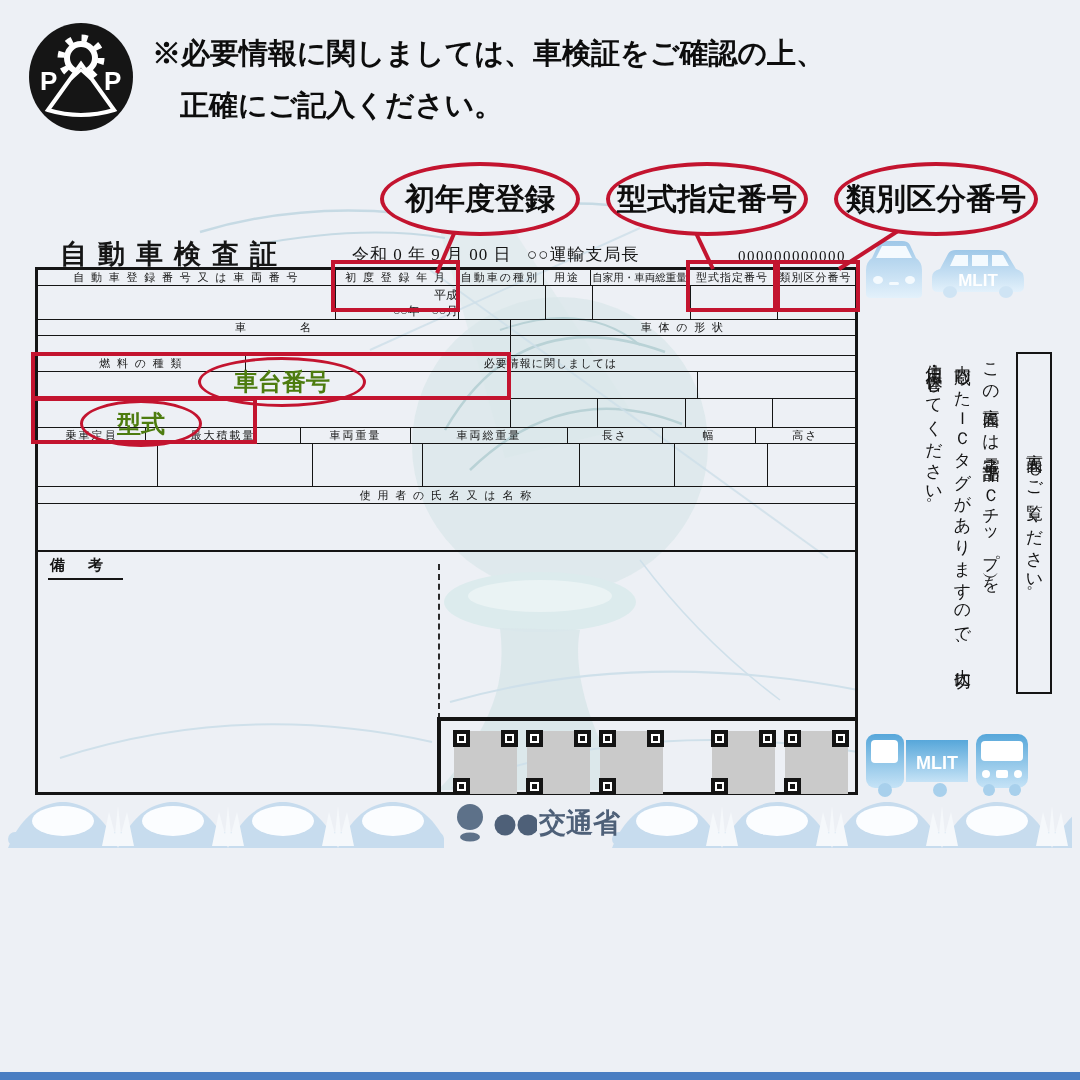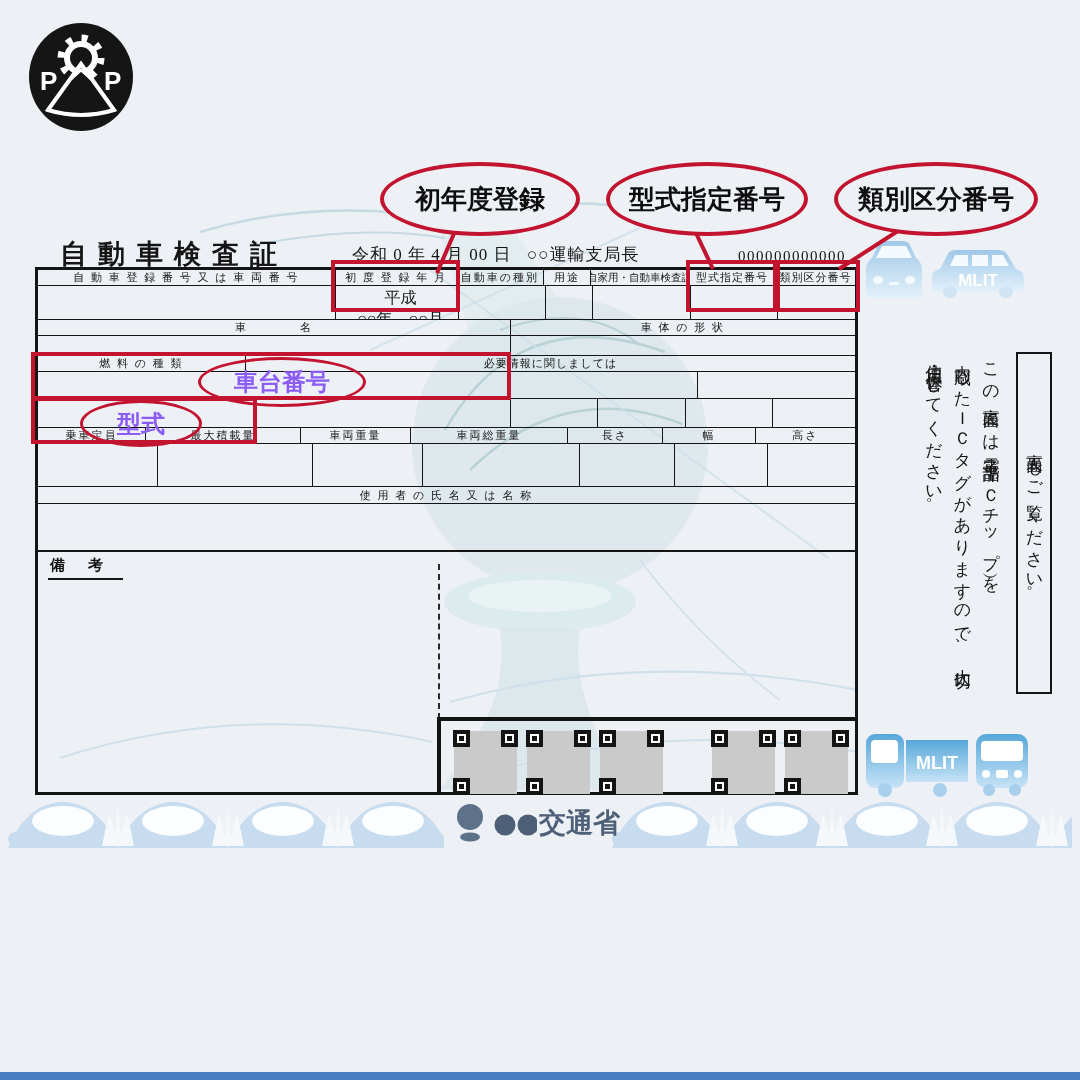--- a/index.html
+++ b/index.html
@@ -28,22 +28,22 @@
 
   
   .cert-table{position:absolute;left:35px;top:267px;width:823px;height:528px;border:3px solid #151515;
               box-sizing:border-box;z-index:2;display:flex;flex-direction:column;}
   .t-row{display:flex;box-sizing:border-box;border-bottom:1.5px solid #151515;flex:none;}
   .t-row.nb{border-bottom:none;}
   .t-cell{box-sizing:border-box;border-right:1.5px solid #151515;display:flex;align-items:center;
           justify-content:center;overflow:hidden;flex:none;}
   .t-cell.last{border-right:none;flex:1;}
   .t-row.head .t-cell{font-size:11px;letter-spacing:2px;white-space:nowrap;}
-  .hval{align-self:flex-start;width:100%;text-align:center;font-family:"Liberation Sans",sans-serif;
-        font-size:16px;line-height:1.3;padding:2px 0 0 7px;}
+  .hval{align-self:flex-start;width:100%;text-align:right;font-family:"Liberation Sans",sans-serif;
+        font-size:12px;line-height:1.3;padding:2px 0 0 7px;}
   .remarks-row{position:relative;flex:1;}
   .remarks-label{position:absolute;left:10px;top:4px;font-size:15px;font-weight:bold;letter-spacing:4px;
                  border-bottom:2px solid #151515;padding:0 16px 3px 2px;}
 
   .dashed-divider{position:absolute;left:438px;top:564px;height:155px;border-left:2.5px dashed #2a2a2a;z-index:3;}
 
   
   .qr-region{position:absolute;left:437px;top:717px;width:421px;height:78px;border-top:4px solid #141414;
              border-left:4px solid #141414;box-sizing:border-box;z-index:3;}
   .qr{position:absolute;top:10px;width:63px;height:63px;background:#cacaca;}
@@ -54,22 +54,22 @@
   
   .side-note{position:absolute;left:918px;top:352px;height:345px;writing-mode:vertical-rl;z-index:2;}
   .vcol{font-size:17px;letter-spacing:2.5px;margin:0 3px;line-height:1.5;}
   .vbox{border:2px solid #151515;height:318px;padding:10px 6px;text-align:center;margin-left:12px;
         font-size:17px;letter-spacing:3px;line-height:1.2;}
 
   
   .redbox{position:absolute;border:4px solid #c3142f;box-sizing:border-box;z-index:4;}
   .callout{position:absolute;border:4px solid #c3142f;border-radius:50%;display:flex;align-items:center;
            justify-content:center;font-family:"Liberation Sans",sans-serif;font-weight:bold;z-index:5;box-sizing:border-box;}
-  .callout.bubble{background:#edf0f5;font-size:26px;color:#0d0d0d;}
-  .callout.inline{background:transparent;font-size:24px;color:#8b5cf6;border-width:3.5px;}
+  .callout.bubble{background:#edf0f5;font-size:30px;color:#0d0d0d;}
+  .callout.inline{background:transparent;font-size:24px;color:#4d7c0f;border-width:3.5px;}
   .leaders{position:absolute;left:0;top:0;z-index:4;pointer-events:none;}
 
   
   .ministry{position:absolute;left:455px;top:803px;display:flex;align-items:center;z-index:3;}
   .ministry .txt{font-family:"Liberation Sans",sans-serif;font-weight:bold;font-size:27px;color:#4e6078;margin-left:2px;}
 
   .top-cars{position:absolute;left:862px;top:236px;z-index:2;}
   .bottom-vehicles{position:absolute;left:862px;top:720px;z-index:3;}
 </style>
 </head>
@@ -137,33 +137,37 @@
   <svg class="brand-logo" viewBox="0 0 110 110">
     <ellipse cx="55" cy="55" rx="52" ry="54" fill="#151515"></ellipse>
     <circle cx="55" cy="36" r="14" fill="none" stroke="#ffffff" stroke-width="6"></circle>
     <circle cx="55" cy="36" r="20" fill="none" stroke="#ffffff" stroke-width="7" stroke-dasharray="6 9.7"></circle>
     <path d="M55,42 L88,88 Q55,98 22,88 Z" fill="#151515" stroke="#ffffff" stroke-width="4"></path>
     <path d="M45,57 L55,48 L65,57" stroke="#ffffff" stroke-width="3" fill="none"></path>
     <text x="14" y="68" fill="#ffffff" font-family="Liberation Sans, sans-serif" font-size="26" font-weight="bold">P</text>
     <text x="78" y="68" fill="#ffffff" font-family="Liberation Sans, sans-serif" font-size="26" font-weight="bold">P</text>
   </svg>
 
+  <div class="note">
+    <div class="l1">※必要情報に関しましては、車検証をご確認の上、</div>
+    <div class="l2">正確にご記入ください。</div>
+  </div>
 
   <div class="cert-title">自動車検査証</div>
-  <div class="cert-date">令和 0 年 4 月 00 日</div>
+  <div class="cert-date">令和 0 年 9 月 00 日</div>
   <div class="cert-issuer">○○運輸支局長</div>
   <div class="cert-serial">000000000000</div>
 
   <div class="cert-table">
     <div class="t-row head" style="height:16px">
       <div class="t-cell" style="width:298px">自 動 車 登 録 番 号 又 は 車 両 番 号</div>
       <div class="t-cell" style="width:121px">初 度 登 録 年 月</div>
       <div class="t-cell" style="width:87px">自動車の種別</div>
       <div class="t-cell" style="width:47px">用途</div>
-      <div class="t-cell" style="width:98px;letter-spacing:0;font-size:10.5px">自家用・自動車検査証</div>
+      <div class="t-cell" style="width:98px;letter-spacing:0;font-size:10.5px">自家用・車両総重量</div>
       <div class="t-cell" style="width:87px;letter-spacing:1px">型式指定番号</div>
       <div class="t-cell last" style="letter-spacing:1px">類別区分番号</div>
     </div>
     <div class="t-row val" style="height:34px">
       <div class="t-cell" style="width:298px"></div>
       <div class="t-cell" style="width:123px">
         <div class="hval">
           <span>平成</span><br>
           <span>○○年　○○月</span>
         </div>

